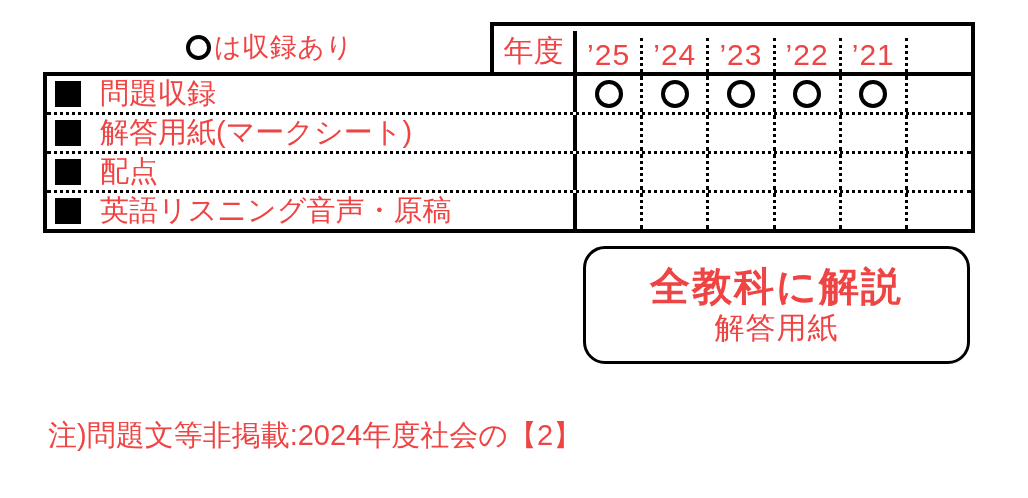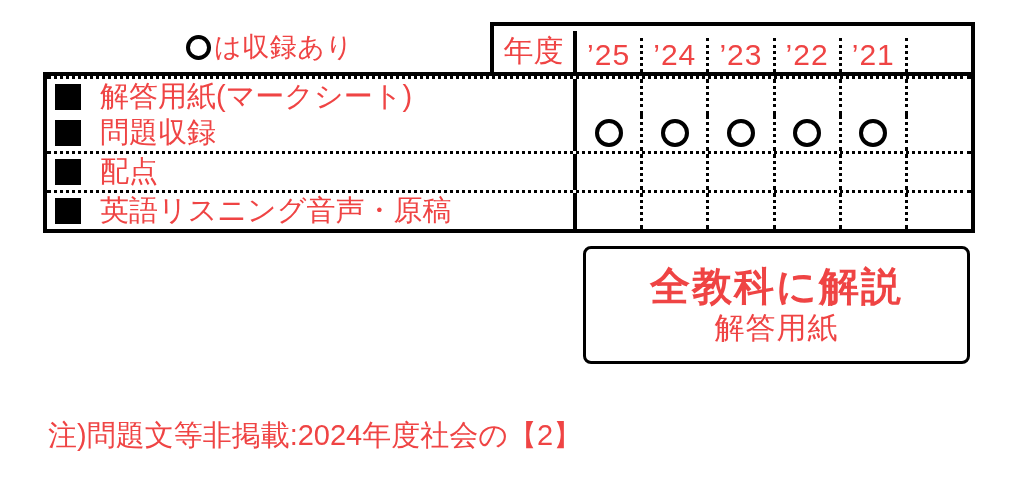--- a/index.html
+++ b/index.html
@@ -111,21 +111,21 @@
   }
 
   
   .callout {
     position: absolute;
     left: 583px;
     top: 246px;
     width: 387px;
     height: 118px;
     border: 3px solid #000;
-    border-radius: 8px;
+    border-radius: 22px;
     display: flex;
     flex-direction: column;
     align-items: center;
     justify-content: center;
     background: #fff;
   }
   .callout-line1 {
     font-size: 40px;
     font-weight: bold;
     letter-spacing: 2px;
@@ -162,52 +162,52 @@
         <div class="year-cell">’25</div>
         <div class="year-cell dot-left">’24</div>
         <div class="year-cell dot-left">’23</div>
         <div class="year-cell dot-left">’22</div>
         <div class="year-cell dot-left">’21</div>
         <div class="year-cell dot-left"></div>
       </div>
   </div>
 
   <div class="main-table">
+      <div class="trow">
+        <div class="label-cell">
+          <span class="square"></span>
+          <span class="label-text">問題収録</span>
+        </div>
+        <div class="val-cell">
+          <span class="circle"></span>
+        </div>
+        <div class="val-cell dot-left">
+          <span class="circle"></span>
+        </div>
+        <div class="val-cell dot-left">
+          <span class="circle"></span>
+        </div>
+        <div class="val-cell dot-left">
+          <span class="circle"></span>
+        </div>
+        <div class="val-cell dot-left">
+          <span class="circle"></span>
+        </div>
+        <div class="val-cell dot-left"></div>
+      </div>
       <div class="trow dot-top">
         <div class="label-cell">
           <span class="square"></span>
           <span class="label-text">解答用紙(マークシート)</span>
         </div>
         <div class="val-cell"></div>
         <div class="val-cell dot-left"></div>
         <div class="val-cell dot-left"></div>
         <div class="val-cell dot-left"></div>
         <div class="val-cell dot-left"></div>
-        <div class="val-cell dot-left"></div>
-      </div>
-      <div class="trow">
-        <div class="label-cell">
-          <span class="square"></span>
-          <span class="label-text">問題収録</span>
-        </div>
-        <div class="val-cell">
-          <span class="circle"></span>
-        </div>
-        <div class="val-cell dot-left">
-          <span class="circle"></span>
-        </div>
-        <div class="val-cell dot-left">
-          <span class="circle"></span>
-        </div>
-        <div class="val-cell dot-left">
-          <span class="circle"></span>
-        </div>
-        <div class="val-cell dot-left">
-          <span class="circle"></span>
-        </div>
         <div class="val-cell dot-left"></div>
       </div>
       <div class="trow dot-top">
         <div class="label-cell">
           <span class="square"></span>
           <span class="label-text">配点</span>
         </div>
         <div class="val-cell"></div>
         <div class="val-cell dot-left"></div>
         <div class="val-cell dot-left"></div>

